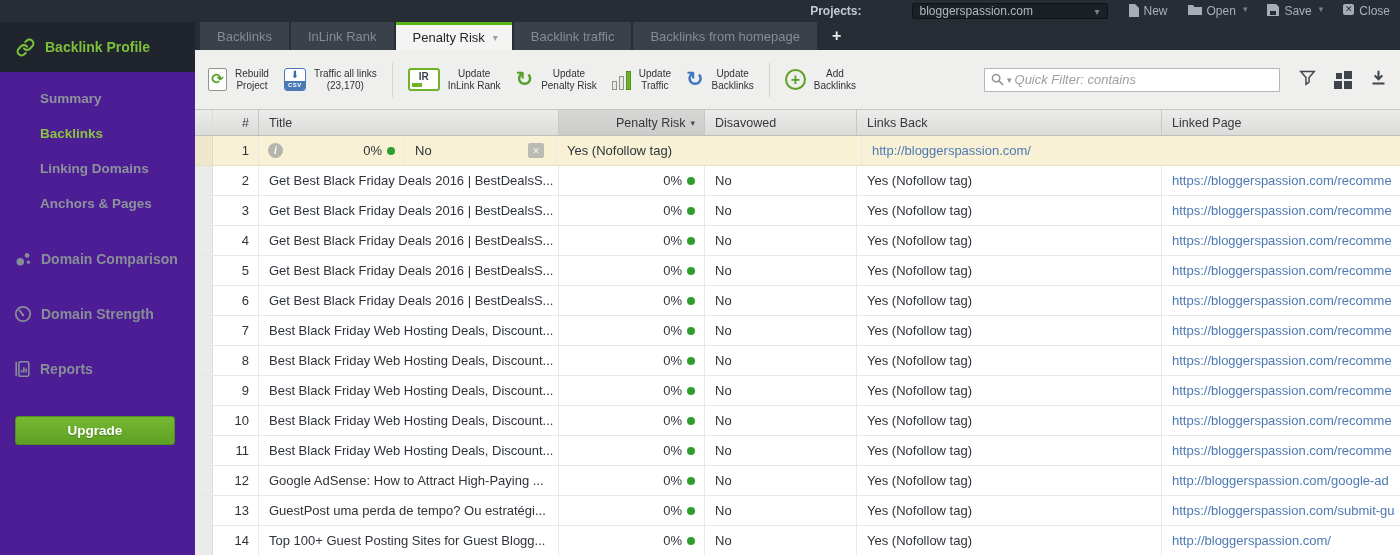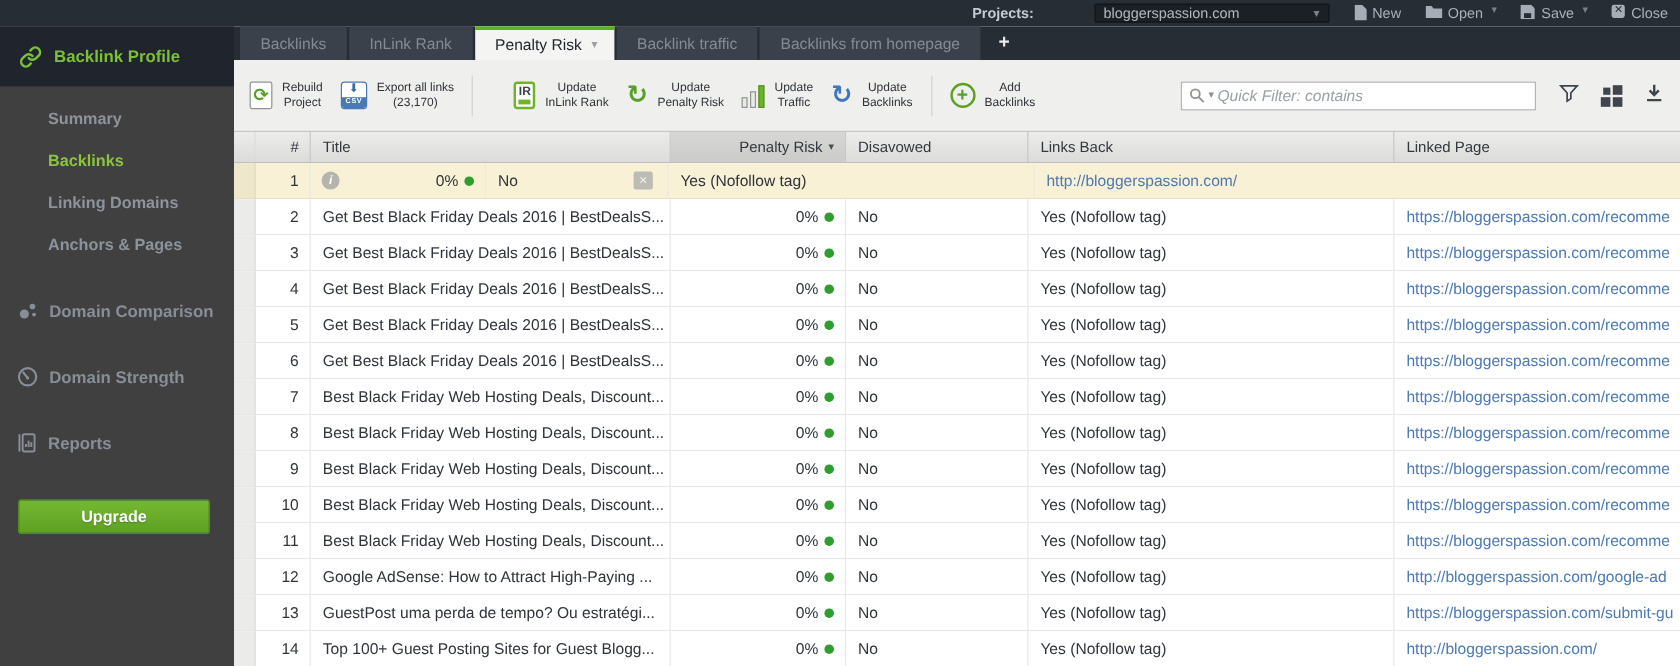--- a/index.html
+++ b/index.html
@@ -16,21 +16,21 @@
   .project-select { width:196px; height:16px; background:#1b2026; border:1px solid #11151a;
     border-radius:2px; display:flex; align-items:center; padding:0 7px; color:#b3b9c1; cursor:pointer;margin-left:42px; }
   .project-select .caret { margin-left:auto; color:#7b828c; font-size:10px; }
   .tb-btn { display:flex; align-items:flex-start; gap:5px; cursor:pointer; }
   .tb-btn svg { display:block; }
   .tb-caret { color:#79808a; font-size:9px; margin-left:2px; }
   .close-box { width:11px; height:11px; background:#a7adb6; border-radius:2px; color:#272d35;
     font-size:9px; line-height:11px; text-align:center; font-weight:bold; }
 
   
-  .sidebar { position:absolute; top:22px; left:0; width:195px; height:533px; background:#404040; }
+  .sidebar { position:absolute; top:22px; left:0; width:195px; height:533px; background:#4c1d95; }
   .side-section-head { height:50px; background:#20252d; display:flex; align-items:center;
     padding-left:16px; gap:10px; color:#7cbf3b; font-weight:bold; font-size:14px; cursor:pointer; }
   .side-items { padding-top:9px; }
   .side-item { height:35px; display:flex; align-items:center; padding-left:40px;
     color:#8d939c; font-size:13.5px; font-weight:bold; cursor:pointer; }
   .side-item.active { color:#8bc53f; }
   .side-section { height:35px; margin-top:20px; display:flex; align-items:center;
     padding-left:14px; gap:9px; color:#878e97; font-size:14px; font-weight:bold; cursor:pointer; }
   .side-section svg { flex:0 0 auto; }
   .upgrade-btn { margin:30px 0 0 15px; width:160px; height:29px; border-radius:3px;
@@ -58,22 +58,22 @@
   .tool-label { font-size:10px; line-height:1.2; color:#2e3339;text-align:center; }
   .tool-sep { width:1px; height:34px; background:#d2d2d0; }
   .icon-rebuild { width:19px; height:23px; border:1.5px solid #8f958d; border-radius:2px;
     background:#fdfdfc; display:flex; align-items:center; justify-content:center; }
   .icon-rebuild span { color:#55a02a; font-size:15px; font-weight:bold; line-height:1; }
   .icon-export { width:22px; height:23px; border:1.5px solid #4a7ab5; border-radius:3px;
     overflow:hidden; display:flex; flex-direction:column; background:#fff; }
   .icon-export .arr { flex:1; color:#3b6aa5; font-size:10px; text-align:center; line-height:11px; }
   .icon-export .csv { height:9px; background:#4a7ab5; color:#fff; font-size:6px; font-weight:bold;
     text-align:center; line-height:9px; letter-spacing:.5px; }
-  .icon-ir { width:18px; height:23px; border:2px solid #6eb32a; border-radius:3px; background:#fdfdfc;
-    position:relative;margin-left:19px; }
+  .icon-ir { width:32px; height:23px; border:2px solid #6eb32a; border-radius:3px; background:#fdfdfc;
+    position:relative; }
   .icon-ir .ir { position:absolute; top:1px; left:0; right:0; text-align:center; font-size:10px;
     font-weight:bold; color:#3c424a; }
   .icon-ir .bar { position:absolute; left:2px; bottom:2px; width:10px; height:4px; background:#6eb32a; }
   .icon-refresh-green { color:#55a02a; font-size:21px; line-height:1; font-weight:bold; }
   .icon-refresh-blue { color:#3f76c0; font-size:21px; line-height:1; font-weight:bold; }
   .icon-traffic { display:flex; align-items:flex-end; gap:2px; height:20px; }
   .icon-traffic i { display:block; width:5px; border:1px solid #8f958d; background:#e9e9e7; }
   .icon-traffic i.g { background:#6eb32a; border-color:#55911f; }
   .icon-add { width:21px; height:21px; border:2px solid #5ea123; border-radius:50%;
     color:#55a02a; font-size:16px; font-weight:bold; display:flex; align-items:center;
@@ -220,21 +220,21 @@
       <span class="icon-rebuild">
           <span class="uni">⟳</span>
         </span>
       <span class="tool-label"><span>Rebuild</span><br><span>Project</span></span>
     </div>
     <div class="tool-btn">
       <span class="icon-export">
         <span class="arr uni">⬇</span>
           <span class="csv">CSV</span>
       </span>
-      <span class="tool-label"><span>Export all links</span><br><span>(23,170)</span></span>
+      <span class="tool-label"><span>Traffic all links</span><br><span>(23,170)</span></span>
     </div>
     <div class="tool-sep"></div>
     <div class="tool-btn">
       <span class="icon-ir">
         <span class="ir">IR</span>
           <span class="bar"></span>
       </span>
       <span class="tool-label"><span>Update</span><br><span>InLink Rank</span></span>
     </div>
     <div class="tool-btn">

